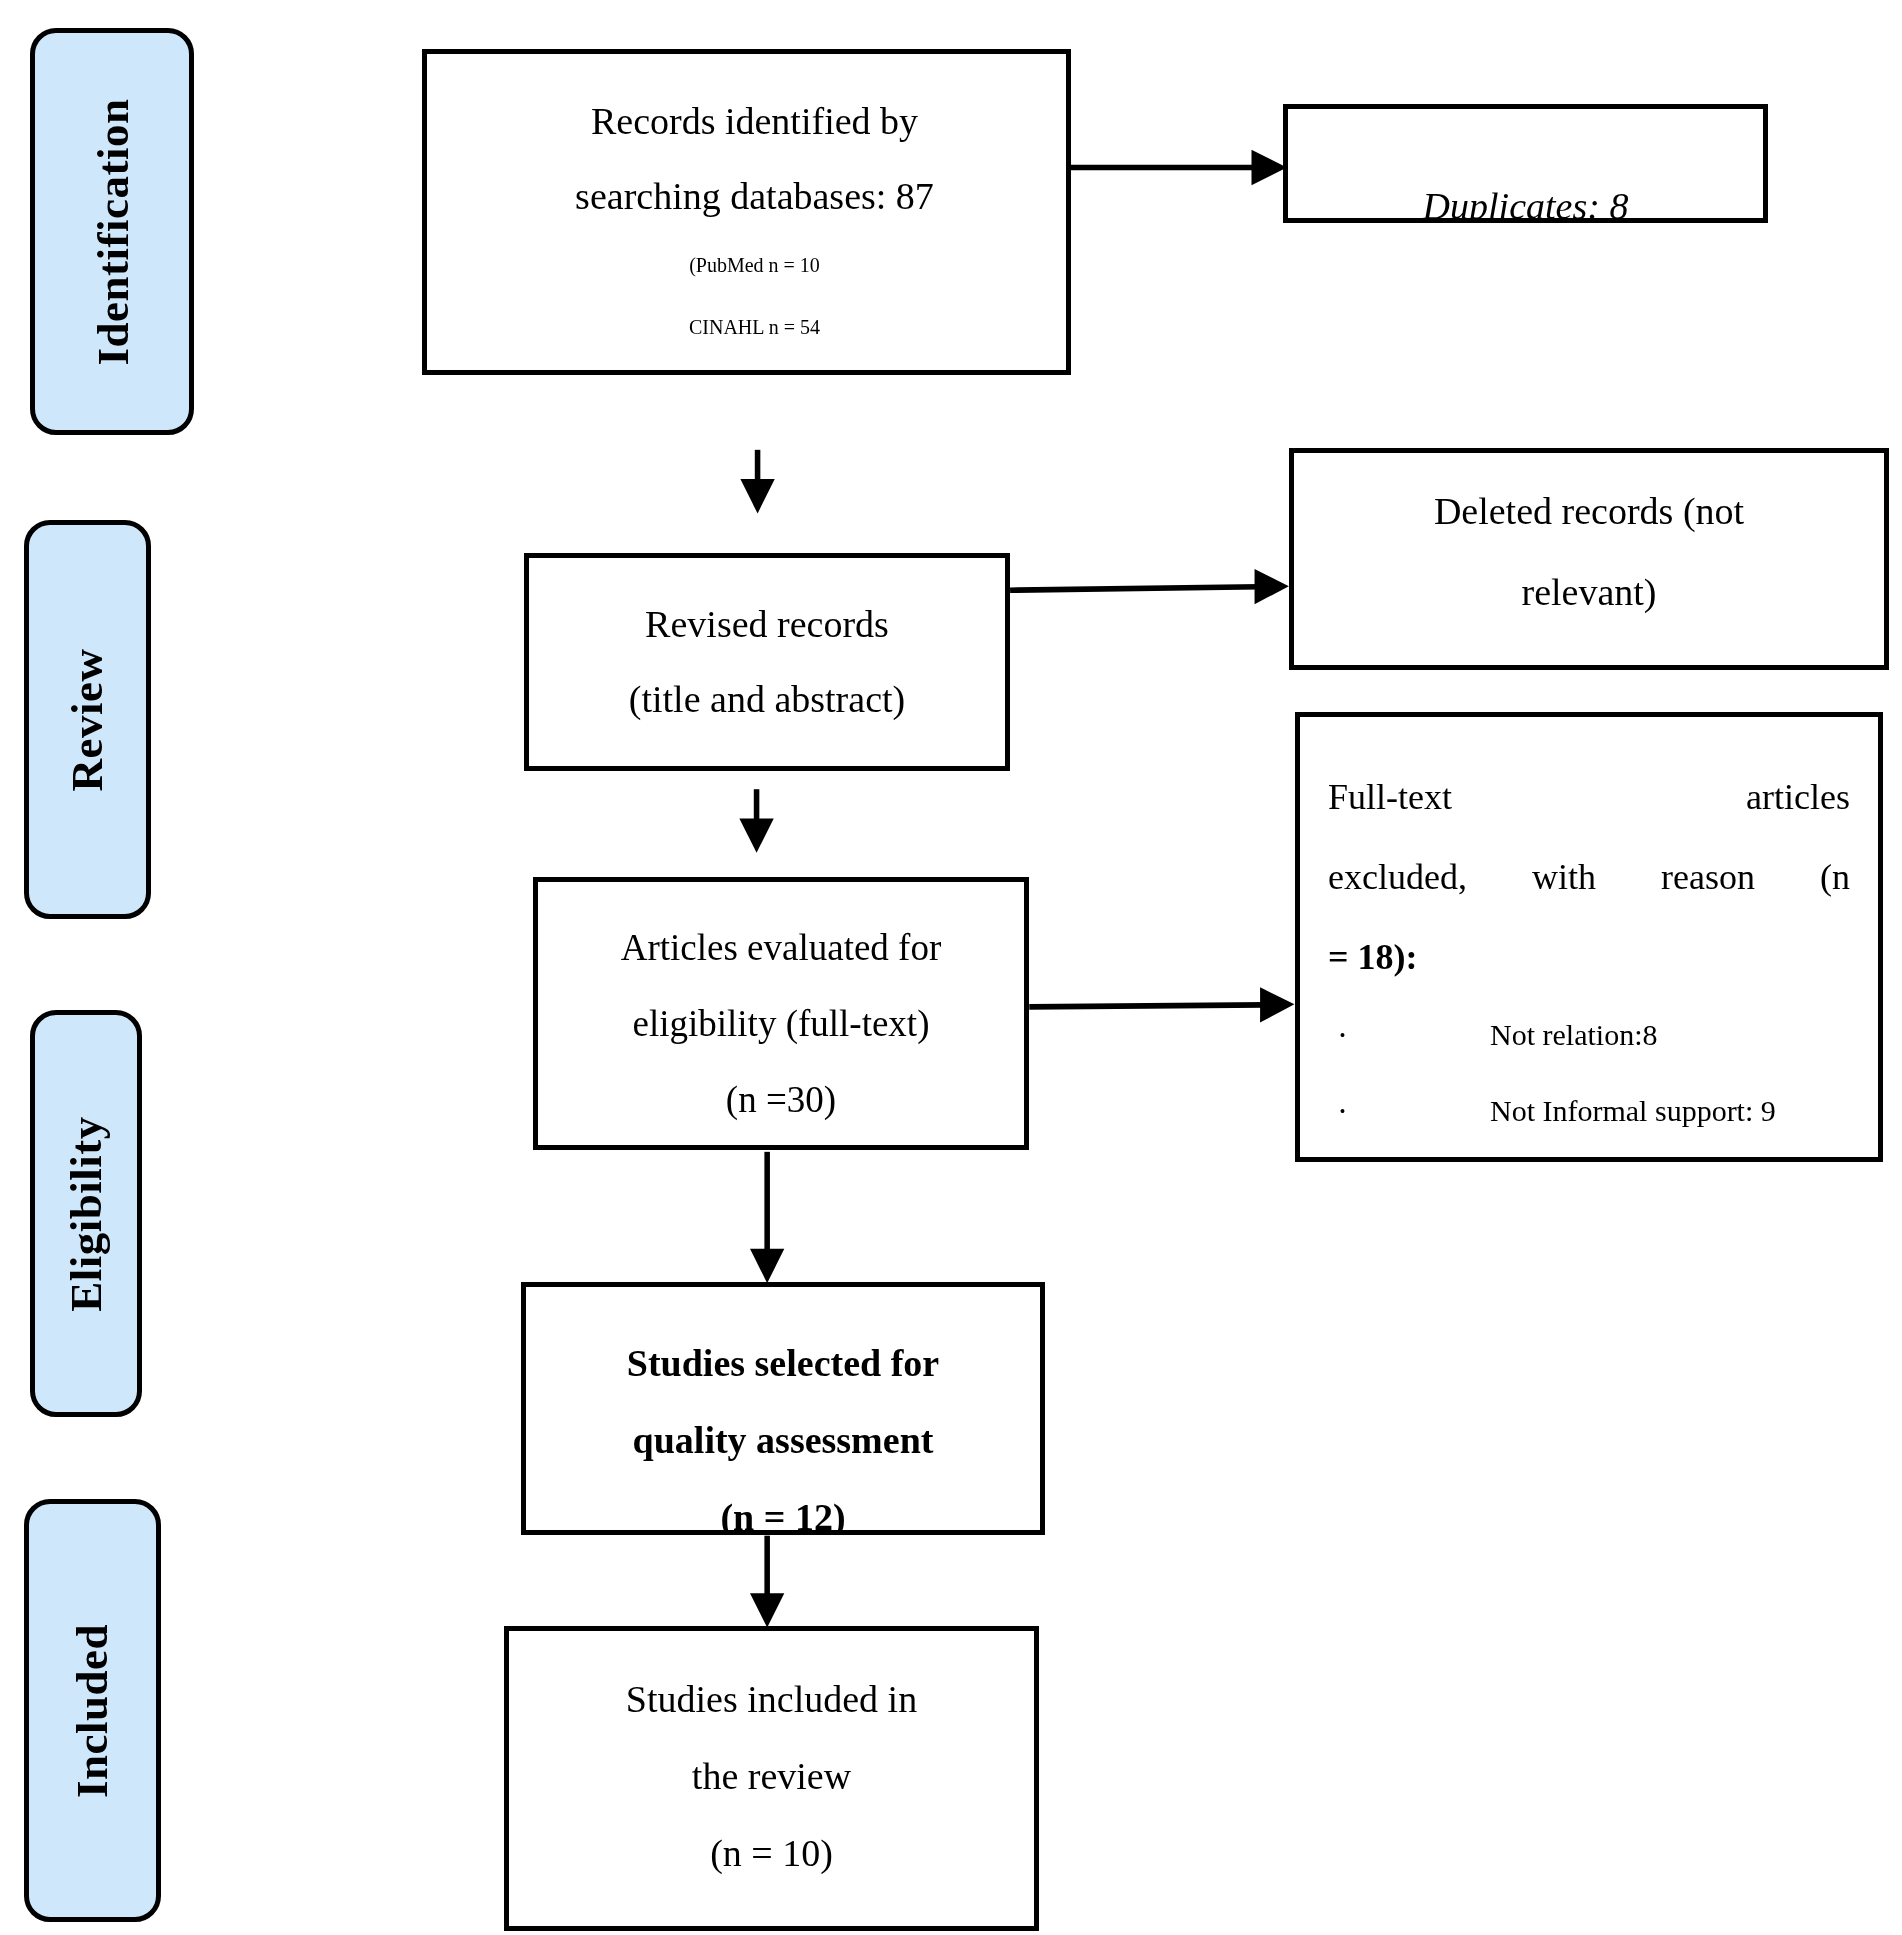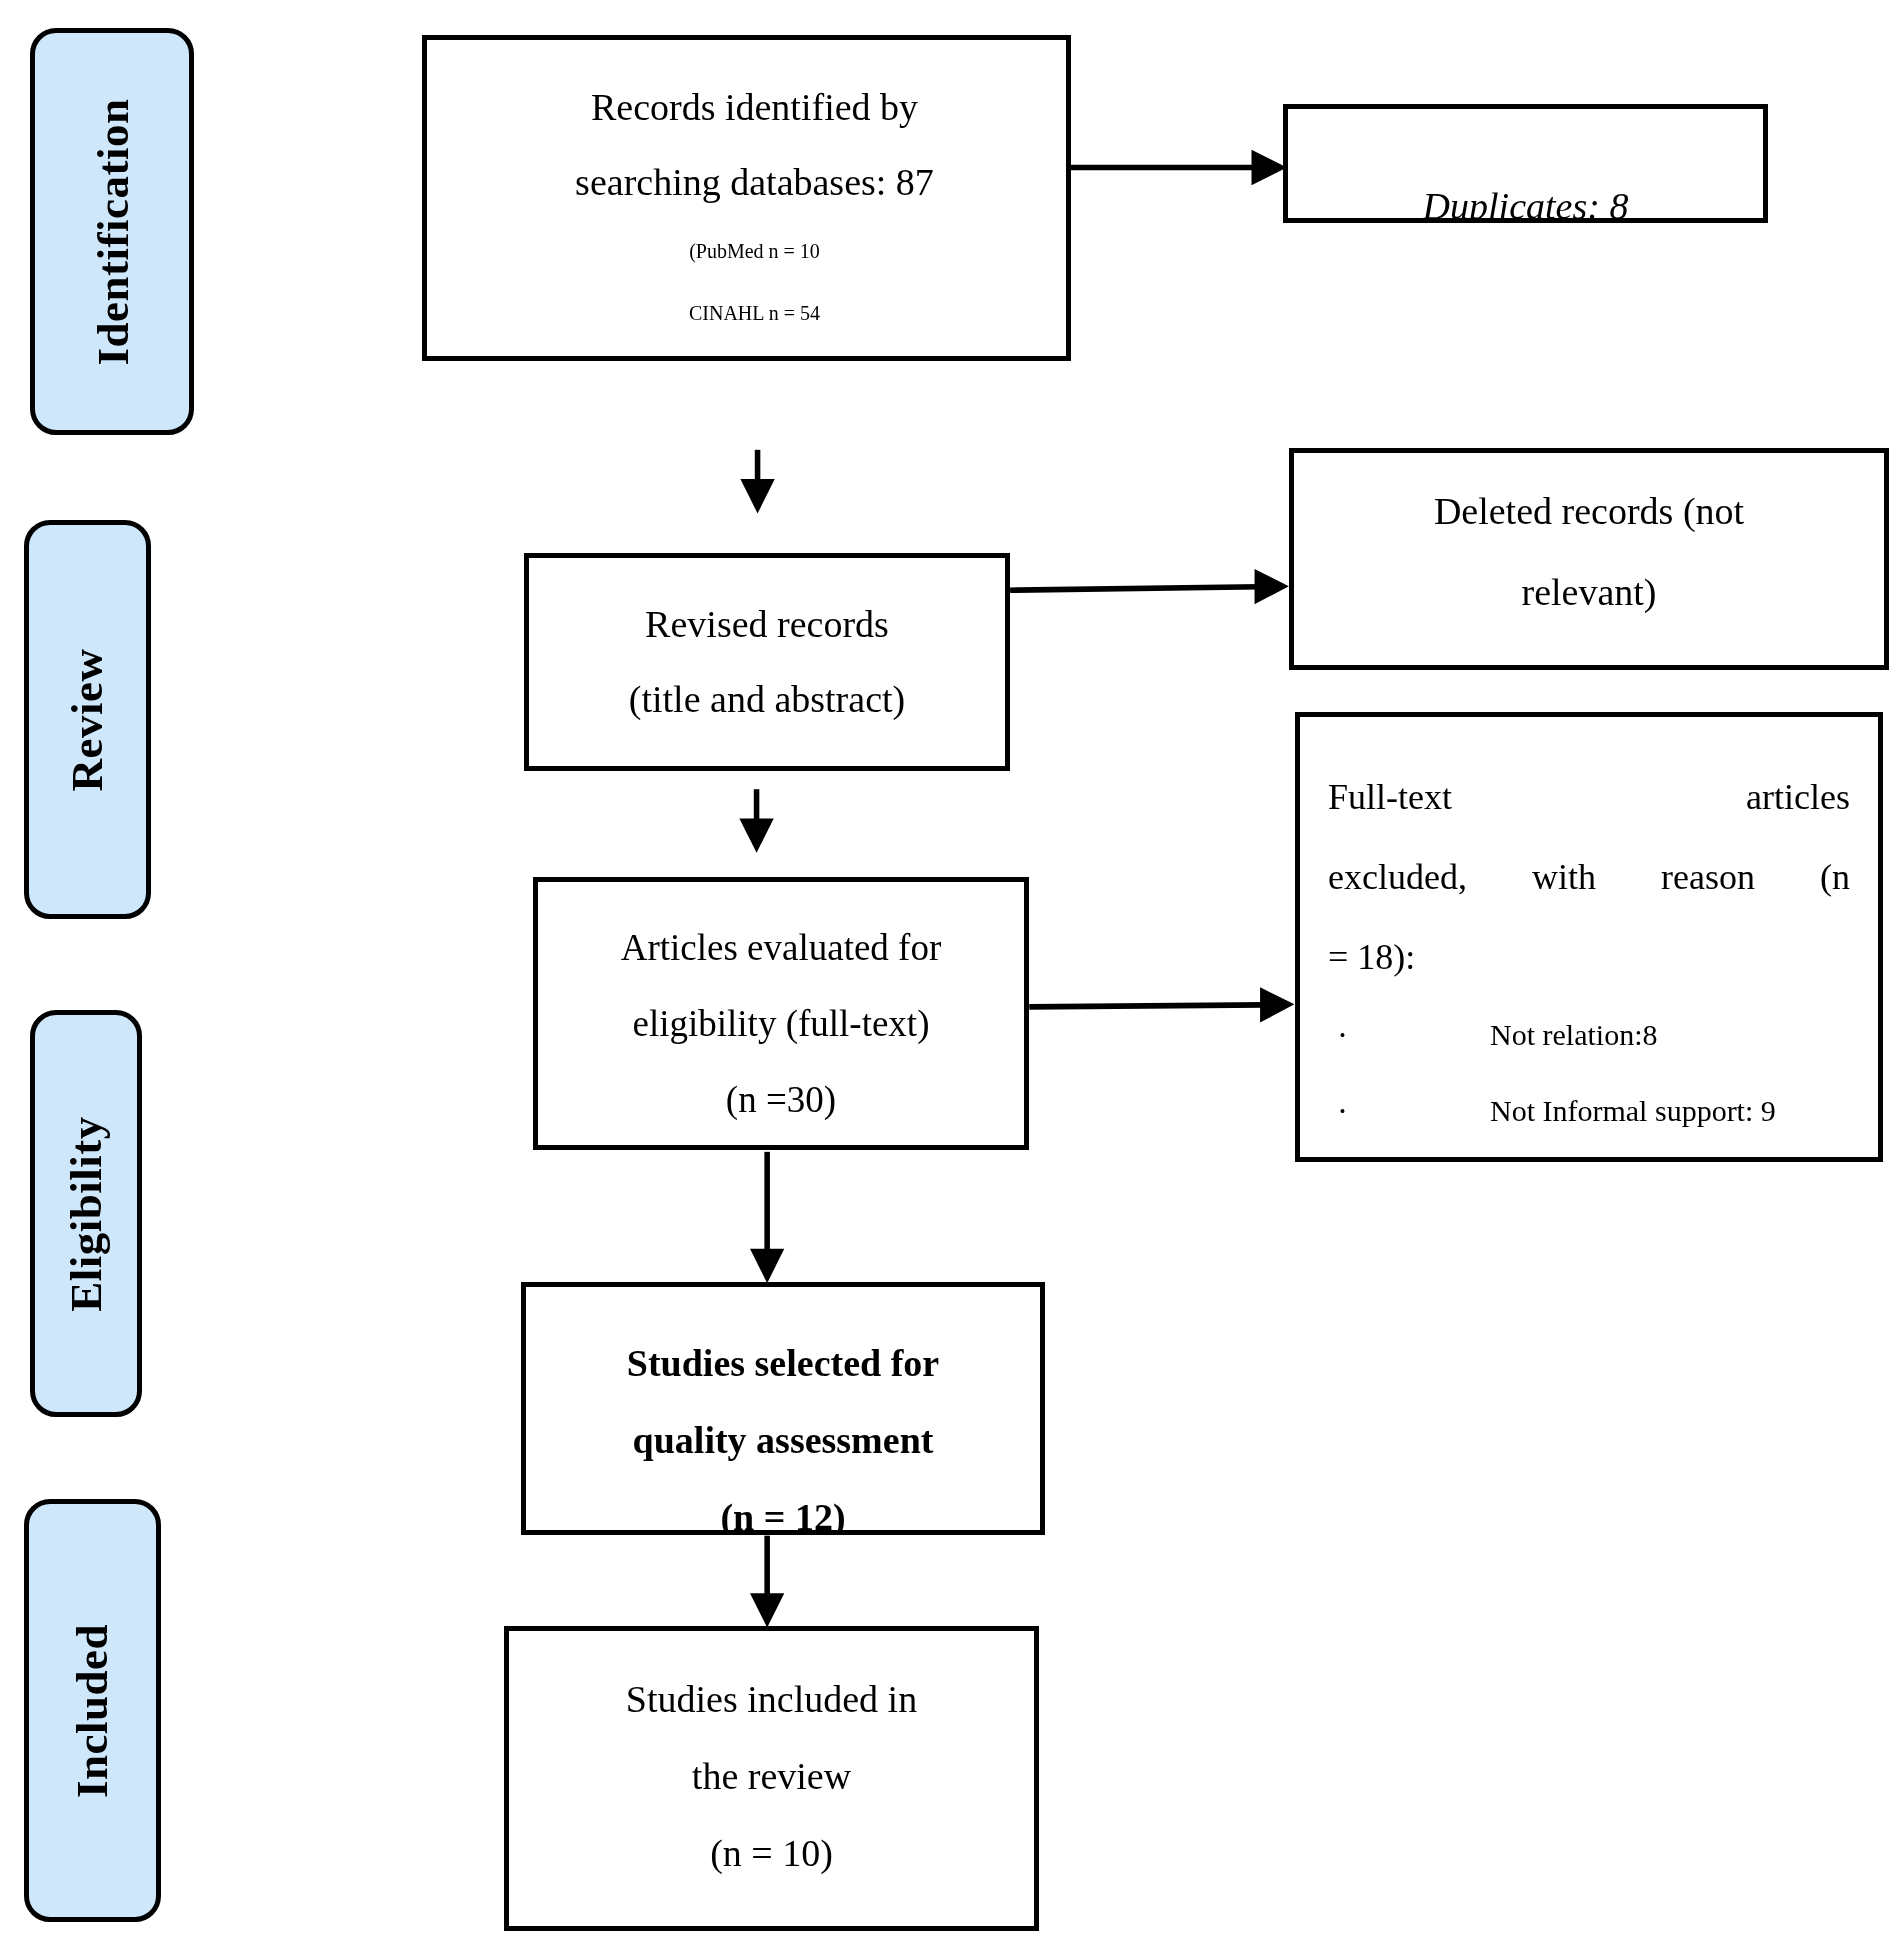--- a/index.html
+++ b/index.html
@@ -41,30 +41,30 @@
     background:var(--box-fill);
     border:5.6px solid var(--line-color);
     box-sizing:border-box;
     text-align:center;
   }
   .line{white-space:nowrap;}
   .lg{font-size:38px;line-height:75px;}
   .md{font-size:37px;line-height:76px;}
   .sm{font-size:20px;line-height:62px;}
 
-  .box-records{left:422px;top:35px;width:649px;height:326px;padding-top:30px;padding-left:16px;}
+  .box-records{left:422px;top:49px;width:649px;height:326px;padding-top:30px;padding-left:16px;}
   .box-duplicates{left:1283px;top:104px;width:485px;height:119px;padding-top:76px;overflow:hidden;font-style:italic;}
   .box-duplicates .line{font-size:38px;line-height:42px;}
   .box-revised{left:524px;top:553px;width:486px;height:218px;padding-top:29px;}
   .box-deleted{left:1289px;top:448px;width:600px;height:222px;padding-top:18px;}
   .box-deleted .line{font-size:38px;line-height:81px;}
   .box-articles{left:533px;top:877px;width:496px;height:273px;padding-top:28px;}
   .box-fulltext{left:1295px;top:712px;width:588px;height:450px;padding:40px 28px 0 28px;text-align:left;}
   .ft-line{font-size:36px;line-height:80px;text-align:justify;text-align-last:justify;}
-  .ft-line.last{text-align-last:left;}
+  .ft-line.last{text-align-last:left;font-weight:bold;}
   .ft-bullet{display:flex;font-size:30px;line-height:76px;}
   .ft-bullet .dot{flex:0 0 162px;padding-left:9px;box-sizing:border-box;font-size:33px;}
   .box-quality{left:521px;top:1282px;width:524px;height:253px;padding-top:38px;overflow:hidden;}
   .box-quality .line{line-height:77px;font-weight:bold;}
   .box-included{left:504px;top:1626px;width:535px;height:305px;padding-top:30px;}
   .box-included .line{line-height:77px;}
 </style>
 </head>
 <body>
 

